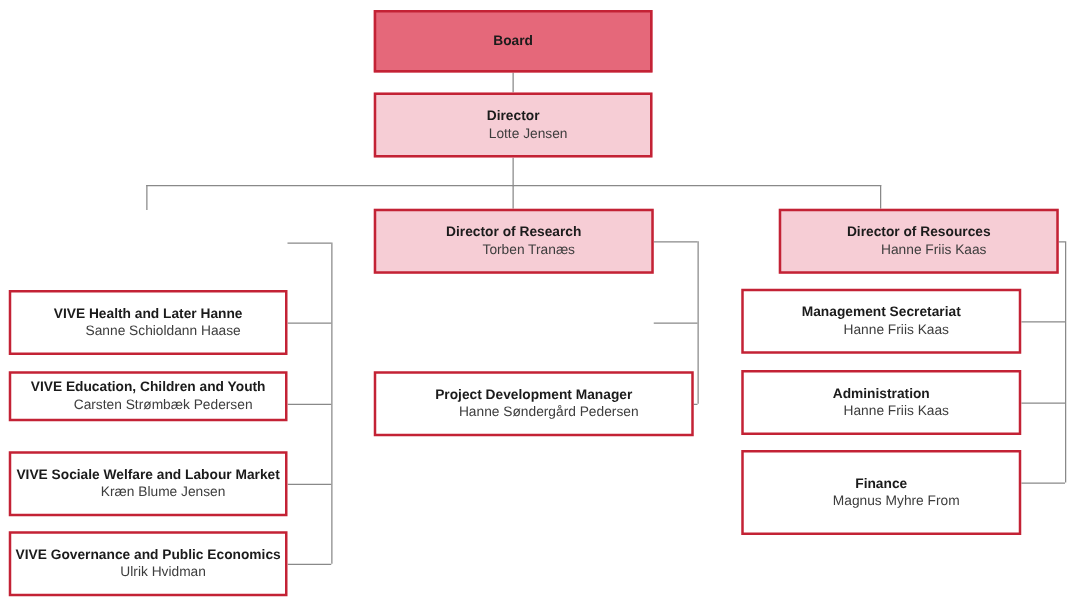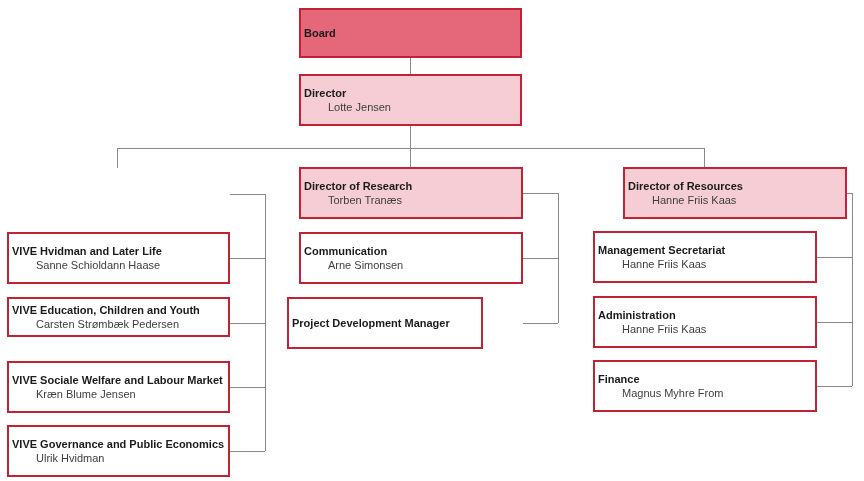--- a/index.html
+++ b/index.html
@@ -3,21 +3,21 @@
 <meta charset="utf-8">
 <style>
   * { margin:0; padding:0; box-sizing:border-box; }
   html,body { background:#ffffff; }
   body { font-family:"Liberation Sans", sans-serif; }
   .canvas {
     position:relative; width:864px; height:481px; background:#fff; overflow:hidden;
   }
   .node {
     position:absolute;
-    display:flex; flex-direction:column; align-items:flex-start; justify-content:center;
+    display:flex; flex-direction:column; align-items:center; justify-content:center;
     text-align:center;
     border:2px solid var(--border-red, #C32235);
     background:#fff;
     padding:0 3px;
   }
   .node.board { background:var(--board-fill, #E5687A); }
   .node.pink  { background:var(--pink-fill, #F6CDD5); }
   .node .title {
     font-weight:bold; font-size:11px; line-height:14px; color:var(--title-text, #1B1B1B);
   }
@@ -59,58 +59,55 @@
   <div class="node board" style="left:299px;top:8px;width:223px;height:50px">
     <div class="title">Board</div>
   </div>
 
   <div class="node pink" style="left:299px;top:74px;width:223px;height:52px">
     <div class="title">Director</div>
     <div class="person">Lotte Jensen</div>
   </div>
 
   <div class="node" style="left:7px;top:232px;width:223px;height:52px">
-    <div class="title">VIVE Hvidman and Later Life</div>
+    <div class="title">VIVE Health and Later Hanne</div>
     <div class="person">Sanne Schioldann Haase</div>
   </div>
   <div class="node" style="left:7px;top:297px;width:223px;height:40px">
     <div class="title">VIVE Education, Children and Youth</div>
     <div class="person">Carsten Strømbæk Pedersen</div>
   </div>
   <div class="node" style="left:7px;top:361px;width:223px;height:52px">
     <div class="title">VIVE Sociale Welfare and Labour Market</div>
     <div class="person">Kræn Blume Jensen</div>
   </div>
   <div class="node" style="left:7px;top:425px;width:223px;height:52px">
     <div class="title">VIVE Governance and Public Economics</div>
     <div class="person">Ulrik Hvidman</div>
   </div>
 
   <div class="node pink" style="left:299px;top:167px;width:224px;height:52px">
     <div class="title">Director of Research</div>
     <div class="person">Torben Tranæs</div>
   </div>
-  <div class="node" style="left:299px;top:232px;width:224px;height:52px">
-    <div class="title">Communication</div>
-    <div class="person">Arne Simonsen</div>
-  </div>
-  <div class="node" style="left:287px;top:297px;width:196px;height:52px">
+  <div class="node" style="left:299px;top:297px;width:256px;height:52px">
     <div class="title">Project Development Manager</div>
+    <div class="person">Hanne Søndergård Pedersen</div>
   </div>
 
   <div class="node pink" style="left:623px;top:167px;width:224px;height:52px">
     <div class="title">Director of Resources</div>
     <div class="person">Hanne Friis Kaas</div>
   </div>
   <div class="node" style="left:593px;top:231px;width:224px;height:52px">
     <div class="title">Management Secretariat</div>
     <div class="person">Hanne Friis Kaas</div>
   </div>
   <div class="node" style="left:593px;top:296px;width:224px;height:52px">
     <div class="title">Administration</div>
     <div class="person">Hanne Friis Kaas</div>
   </div>
-  <div class="node" style="left:593px;top:360px;width:224px;height:52px">
+  <div class="node" style="left:593px;top:360px;width:224px;height:68px">
     <div class="title">Finance</div>
     <div class="person">Magnus Myhre From</div>
   </div>
 
 </div>
 
 </body></html>

